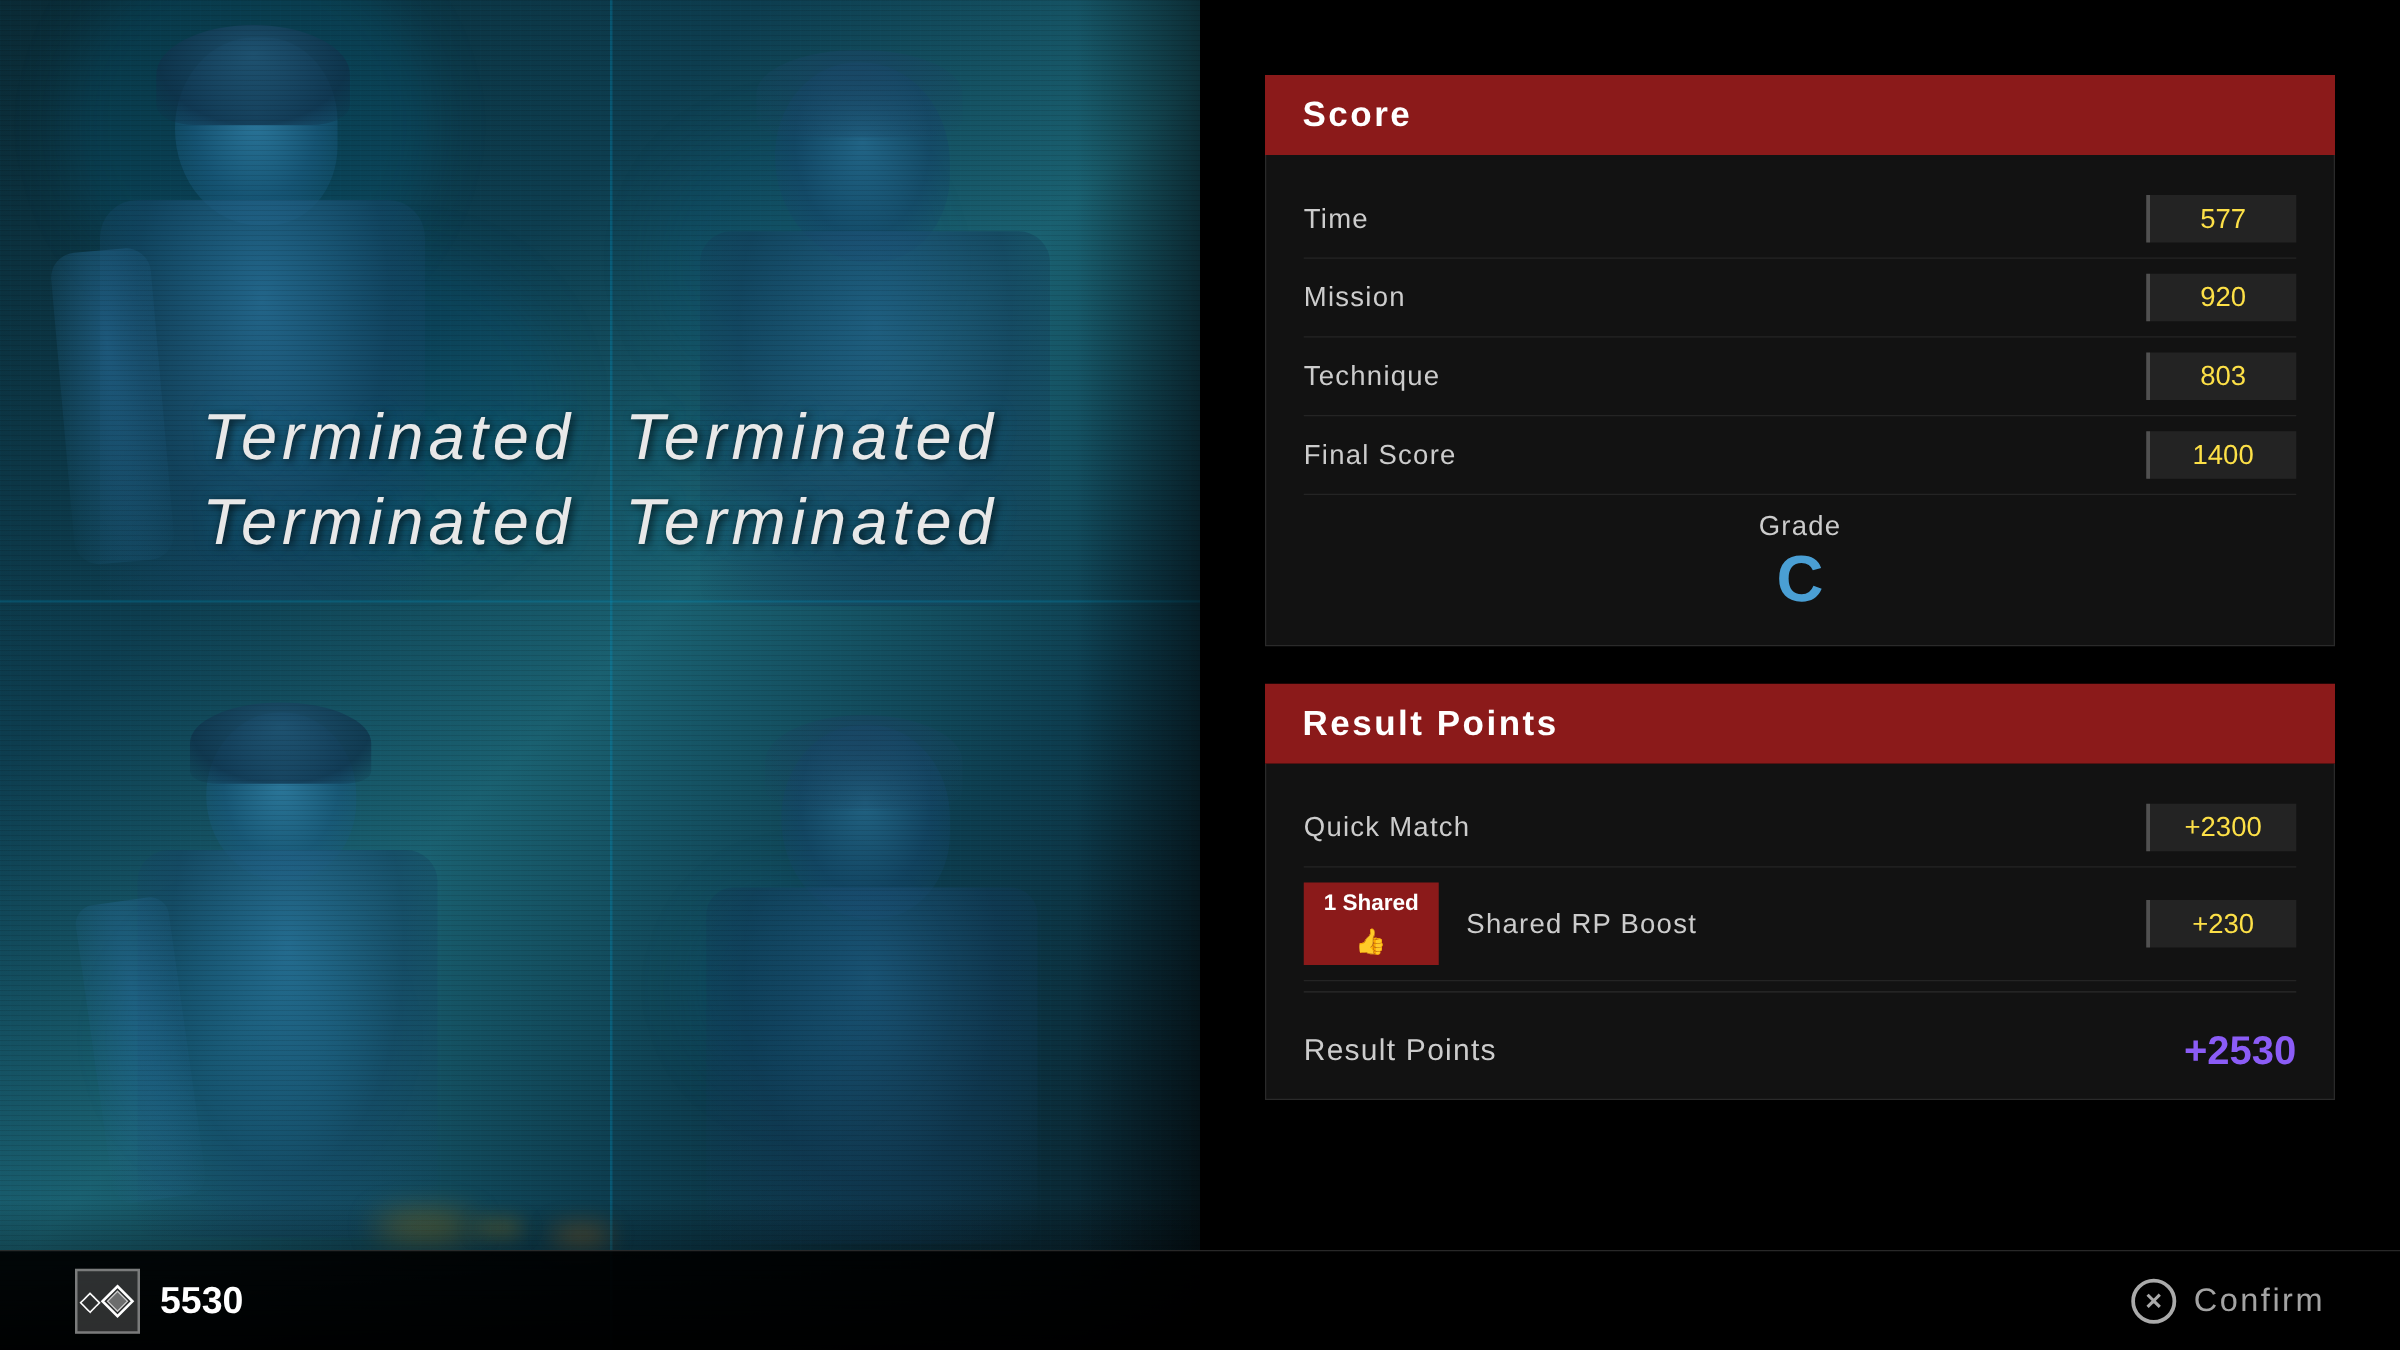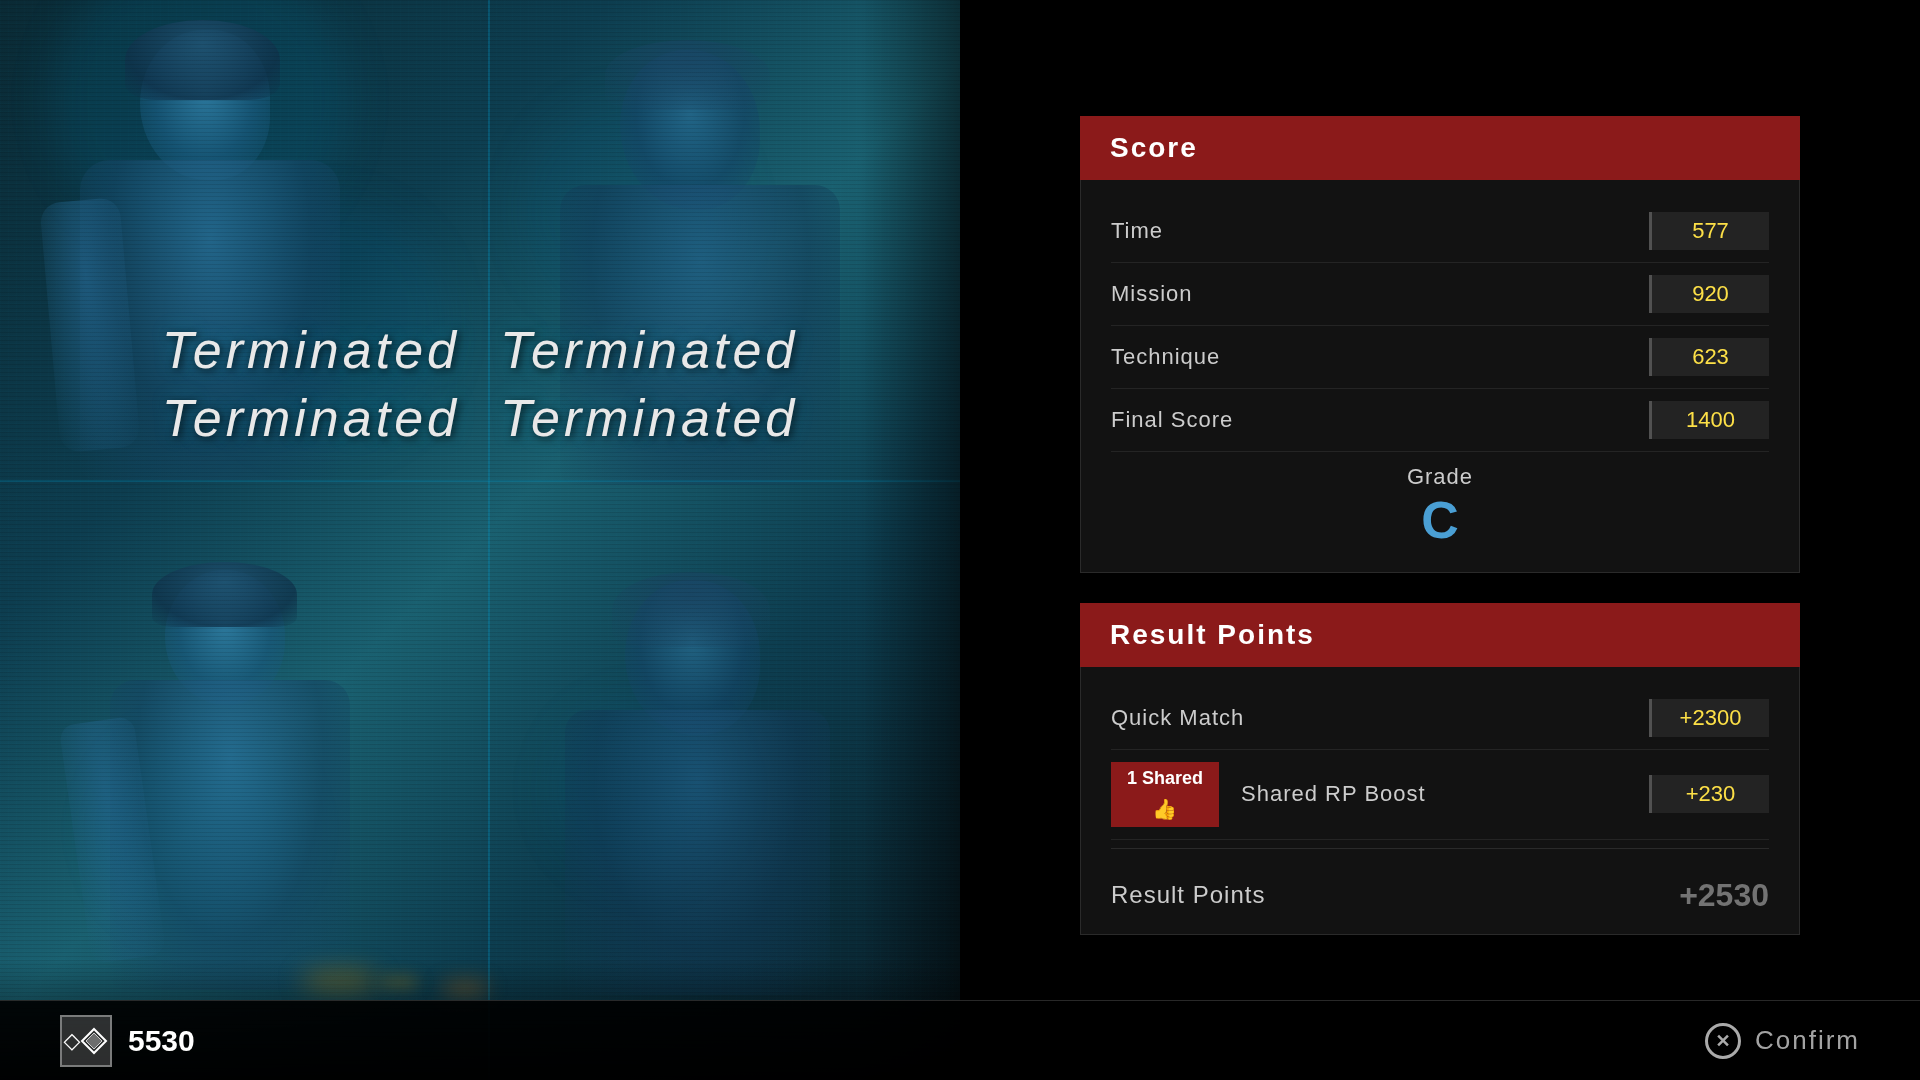--- a/index.html
+++ b/index.html
@@ -98,22 +98,21 @@
     
     .right-panel {
       position: absolute;
       right: 0;
       top: 0;
       width: 960px;
       height: 1080px;
       background: rgba(0, 0, 0, 0.85);
       display: flex;
       flex-direction: column;
-      justify-content: center;
-      padding: 60px 120px;
+      padding: 60px 52px;
     }
 
     
     .score-section {
       margin-bottom: 30px;
     }
 
     .section-header {
       background: #8b1a1a;
       padding: 16px 30px;
@@ -204,21 +203,21 @@
       padding: 20px 0 10px;
     }
 
     .result-total-label {
       color: #ccc;
       font-size: 24px;
       letter-spacing: 1px;
     }
 
     .result-total-value {
-      color: #737373;
+      color: #8b5cf6;
       font-size: 32px;
       font-weight: bold;
     }
 
     
     .bottom-bar {
       position: absolute;
       bottom: 0;
       left: 0;
       width: 1920px;
@@ -389,21 +388,21 @@
         <span class="score-value">577</span>
       </div>
 
       <div class="score-row">
         <span class="score-label">Mission</span>
         <span class="score-value">920</span>
       </div>
 
       <div class="score-row">
         <span class="score-label">Technique</span>
-        <span class="score-value">623</span>
+        <span class="score-value">803</span>
       </div>
 
       <div class="score-row">
         <span class="score-label">Final Score</span>
         <span class="score-value">1400</span>
       </div>
 
       <div class="score-row">
         <span class="score-label">Grade</span>
         <span class="score-value grade-value">C</span>

